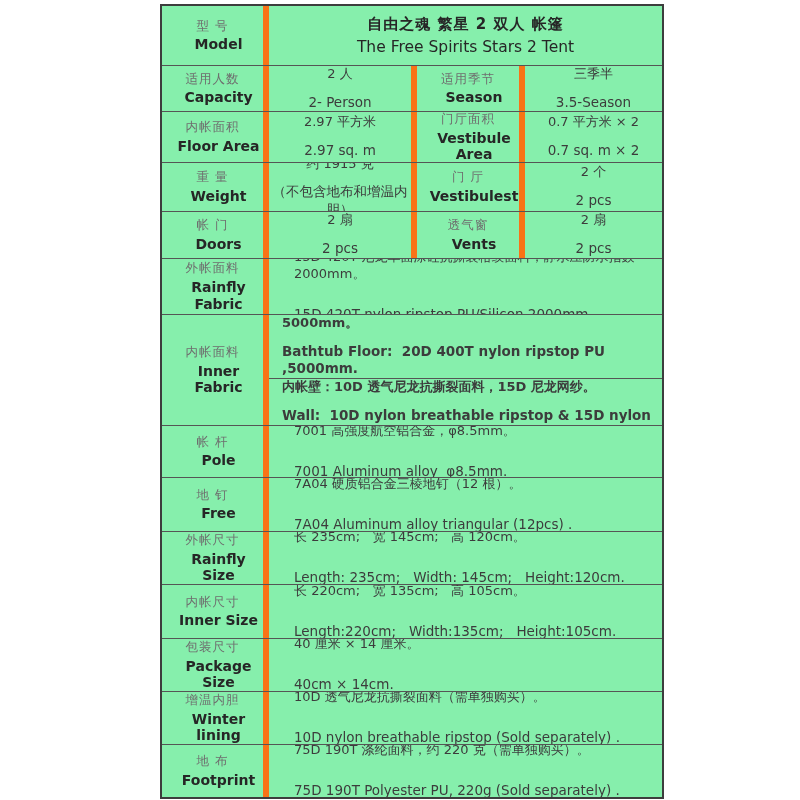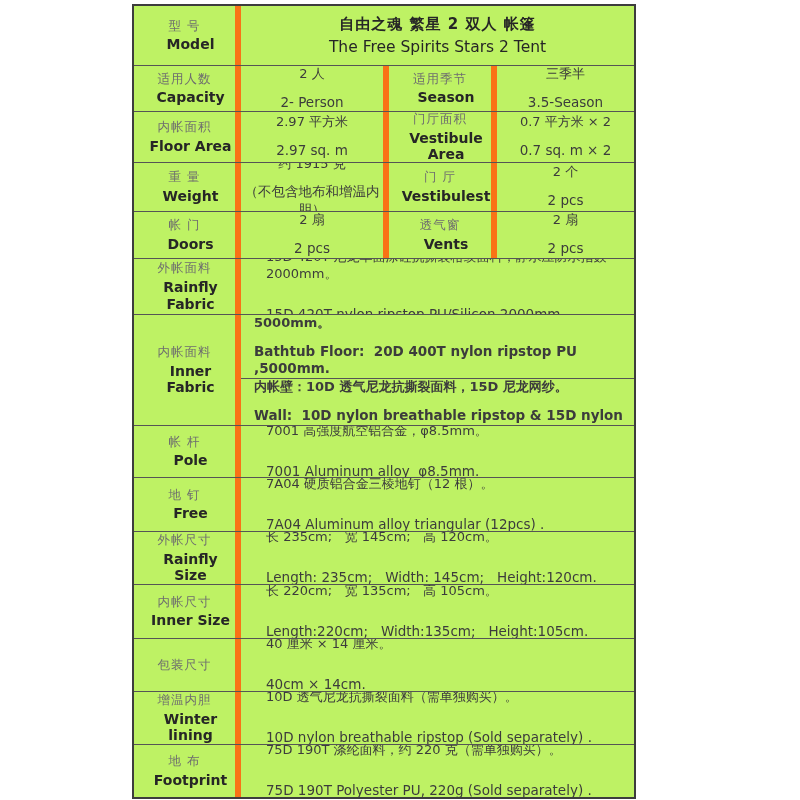--- a/index.html
+++ b/index.html
@@ -6,25 +6,25 @@
   body{
     width:800px;height:800px;
     background:#ffffff;
     font-family:"DejaVu Sans","Liberation Sans",sans-serif;
     color:#3c3c3c;
     position:relative;
     overflow:hidden;
   }
   .spec-table{
     position:absolute;
-    left:132px;top:4px;
+    left:160px;top:4px;
     width:504px;
     border:2px solid #3d3d3d;
     box-sizing:border-box;
-    background:#bef264;
+    background:#86efac;
   }
   .row{
     display:grid;
     box-sizing:border-box;
     border-bottom:1px solid #555555;
   }
   .row:last-child{border-bottom:none;}
   .row.quad{grid-template-columns:101px 148px 108px 143px;}
   .row.wide{grid-template-columns:101px 399px;}
   .h-r1{height:60px}.h-r2{height:46px}.h-r3{height:51px}.h-r4{height:49px}
@@ -230,20 +230,21 @@
     </div>
     <div class="cell value-wide">
       <div class="val-zh">长 220cm;   宽 135cm;   高 105cm。</div>
       <div class="val-en">Length:220cm;   Width:135cm;   Height:105cm.</div>
     </div>
   </div>
 
   <div class="row wide h-r12">
     <div class="cell">
       <div class="lab-zh">包装尺寸</div>
+      <div class="lab-en">Package Size</div>
     </div>
     <div class="cell value-wide">
       <div class="val-zh">40 厘米 × 14 厘米。</div>
       <div class="val-en">40cm × 14cm.</div>
     </div>
   </div>
 
   <div class="row wide h-r13">
     <div class="cell">
       <div class="lab-zh">增温内胆</div>

